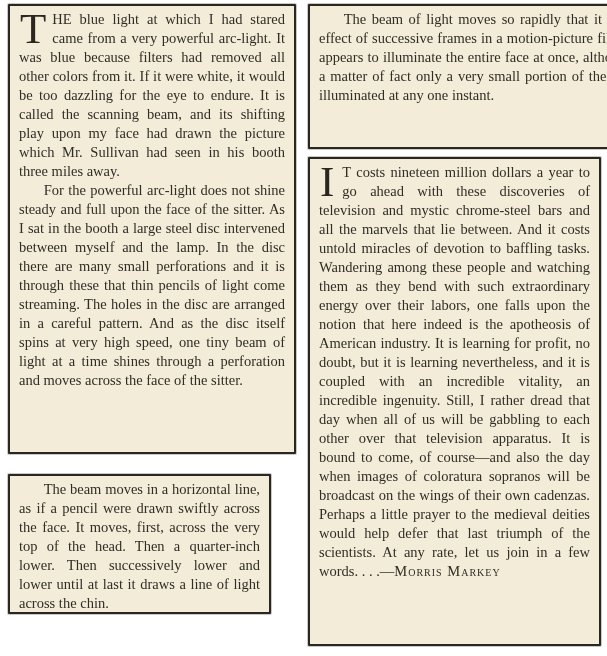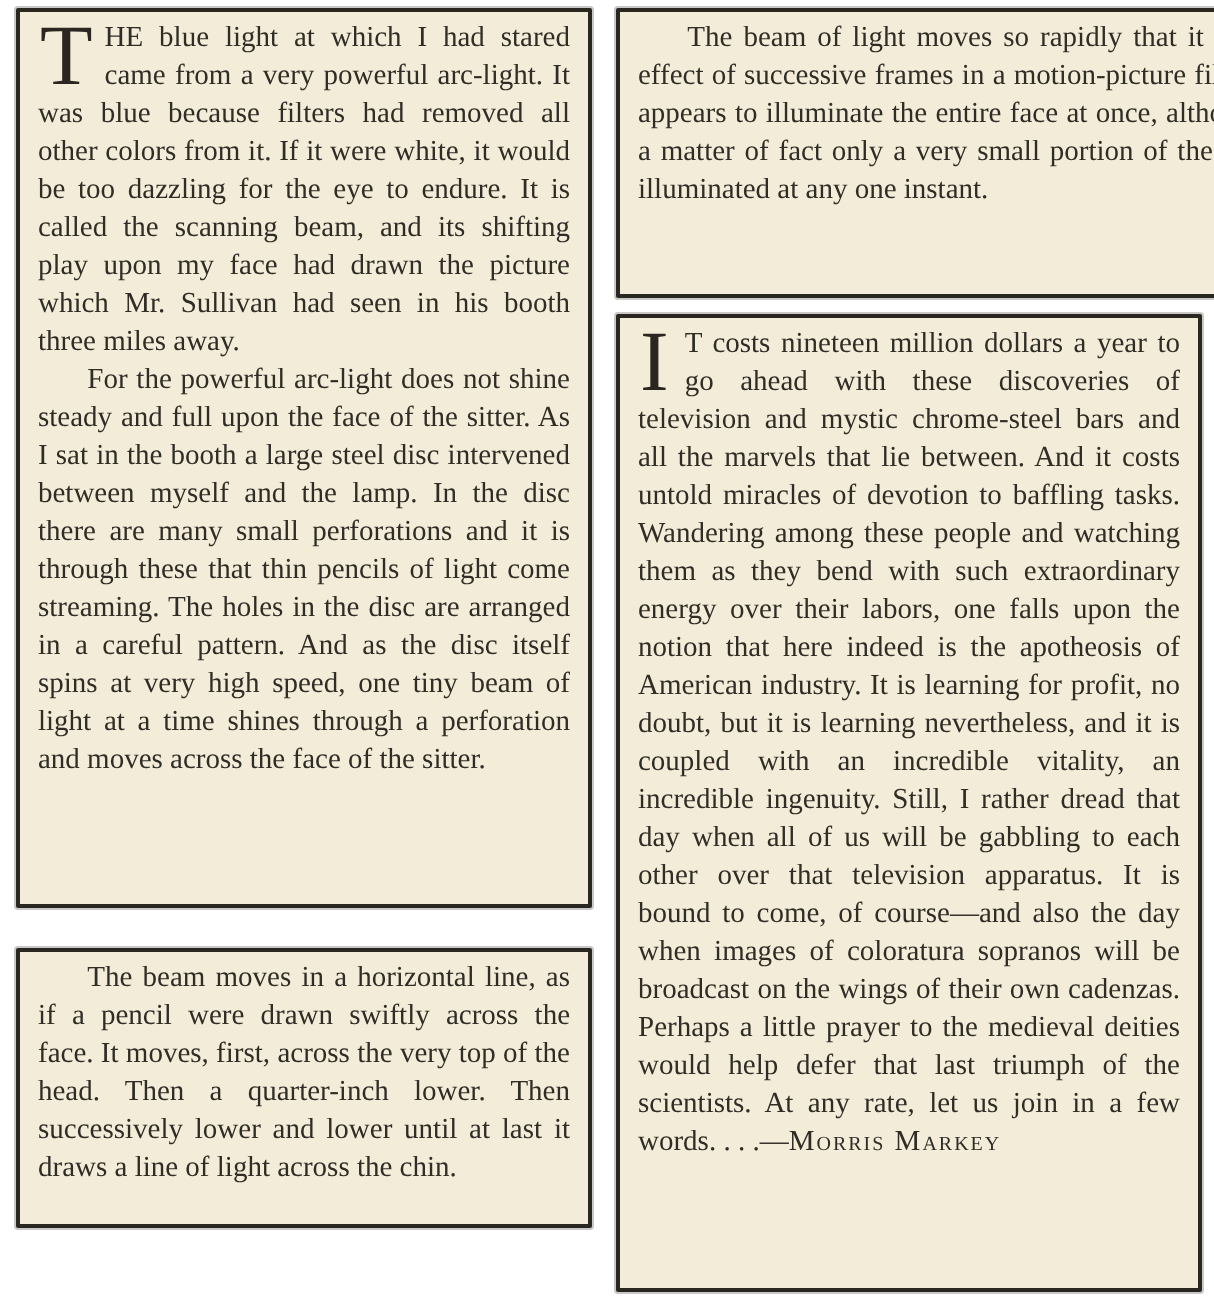--- a/index.html
+++ b/index.html
@@ -24,21 +24,21 @@
     color: #302d26;
     font-size: 14.5px;
     line-height: 19px;
     text-align: justify;
     overflow: hidden;
   }
   
   .box { box-shadow: 0 0 0 1px rgba(42,38,32,0.25); }
 
   #box-l1 { left: 8px;   top: 4px;   width: 288px; height: 450px; }
-  #box-l2 { left: 8px;   top: 474px; width: 288px; height: 140px; }
+  #box-l2 { left: 8px;   top: 474px; width: 263px; height: 140px; }
   #box-r1 { left: 308px; top: 4px;   width: 353px; height: 145px; }
   #box-r2 { left: 308px; top: 157px; width: 293px; height: 489px; }
 
   p { margin: 0; }
   p.indent { text-indent: 1.7em; }
 
   .dropcap {
     float: left;
     font-size: 43px;
     line-height: 34px;

